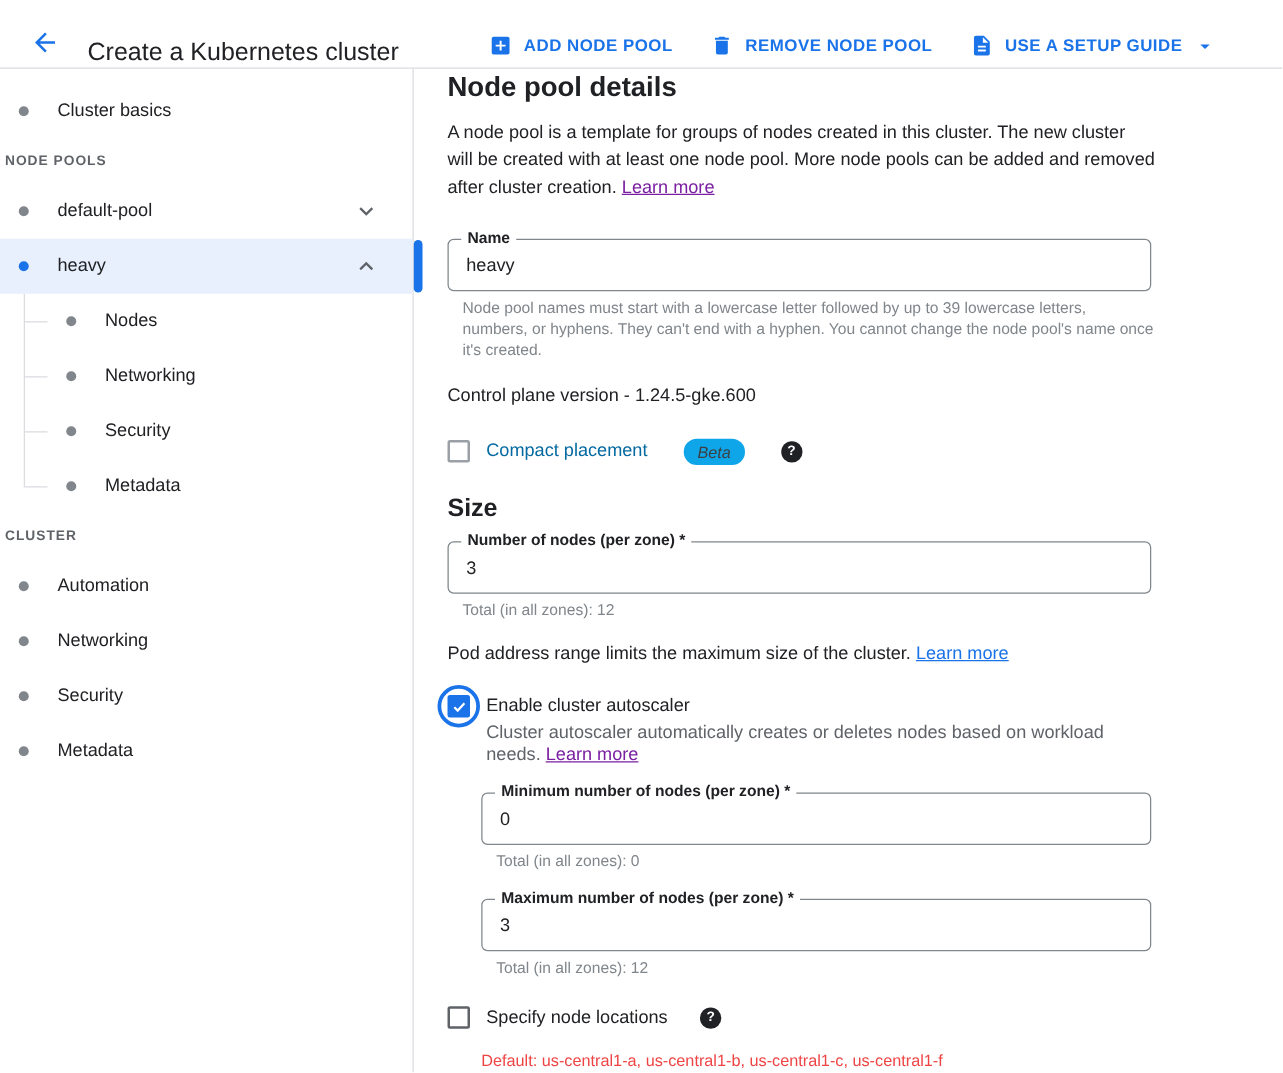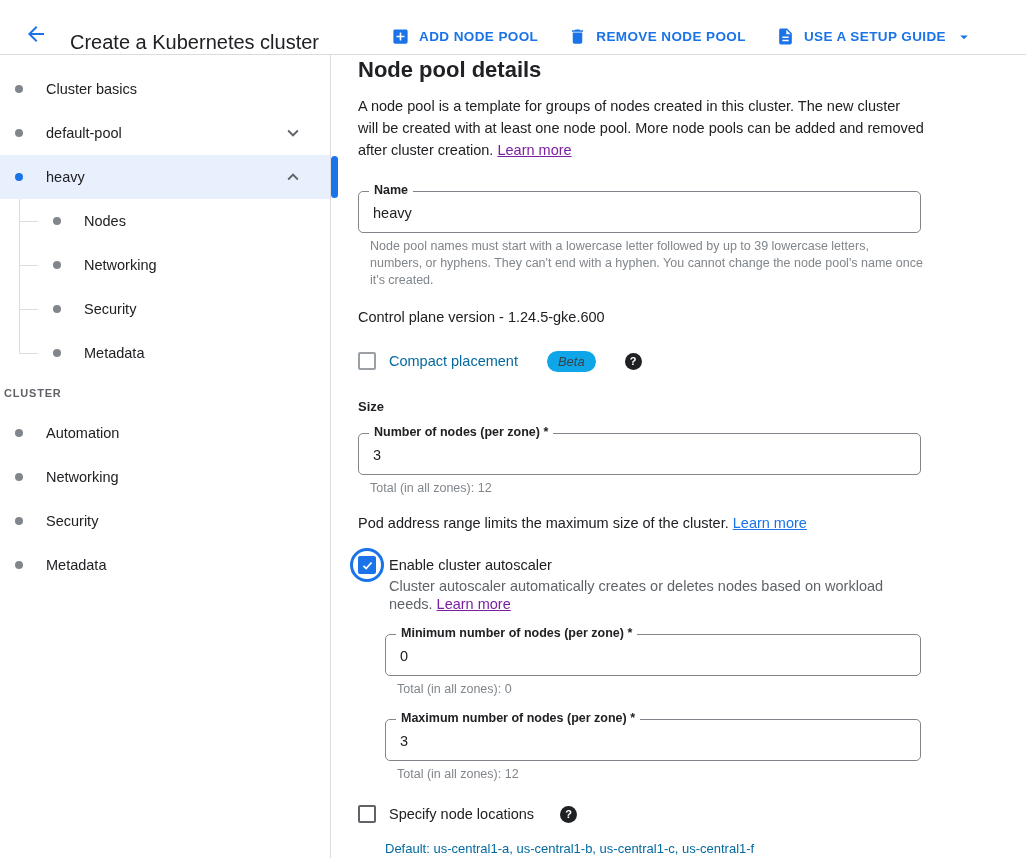--- a/index.html
+++ b/index.html
@@ -69,24 +69,24 @@
                 align-items:center; justify-content:center; }
   .cb-label { font-size:14.5px; color:#202124; }
   .cb-label.muted { color:#0369a1; }
 
   .beta-badge { margin-left:16px; background:#0ea5e9; color:#3c4043; font-size:13px; padding:3px 11px;
                 border-radius:11px;font-style:italic; }
   .help-ic { margin-left:16px; width:17px; height:17px; border-radius:50%; background:#202124; color:#fff;
              font-size:11px; font-weight:bold; display:flex; align-items:center; justify-content:center;
              cursor:pointer; flex:0 0 auto; }
 
-  .size-heading { font-size:13px; line-height:18px; font-weight:bold; color:#202124; }
+  .size-heading { font-size:20px; line-height:18px; font-weight:bold; color:#202124; }
   .autoscaler-desc { margin-left:31px; width:540px; font-size:14.5px; line-height:18px; color:#5f6368; }
   .indent-block { margin-left:27px; }
-  .default-text { font-size:13px; color:#0369a1; }
+  .default-text { font-size:13px; color:#ef4444; }
 
   
   .mt-intro { margin-top:12px; }
   .m-name-field { margin-top:30px; }
   .m-cpv { margin-top:20px; }
   .m-compact { margin-top:24px; }
   .m-size { margin-top:26px; }
   .m-nodes { margin-top:17px; }
   .m-pod { margin-top:18px; }
   .m-autoscaler { margin-top:22px; }
@@ -133,20 +133,21 @@
 
 <div class="body-row">
 
   <nav class="sidebar">
 
     <div class="side-row">
       <span class="bullet"></span>
       <span class="side-label">Cluster basics</span>
     </div>
 
+    <div class="section-hdr">NODE POOLS</div>
 
     <div class="side-row">
       <span class="bullet"></span>
       <span class="side-label">default-pool</span>
       <span class="chev">
         <svg width="22" height="22" viewBox="0 0 24 24" fill="#5f6368">
             <path d="M16.59 8.59L12 13.17 7.41 8.59 6 10l6 6 6-6z"></path>
           </svg>
       </span>
     </div>

